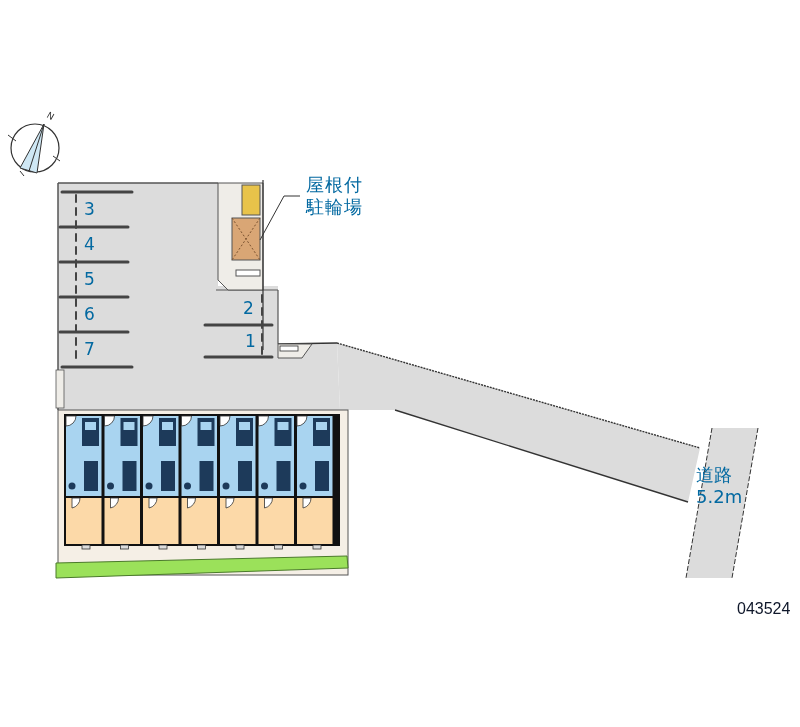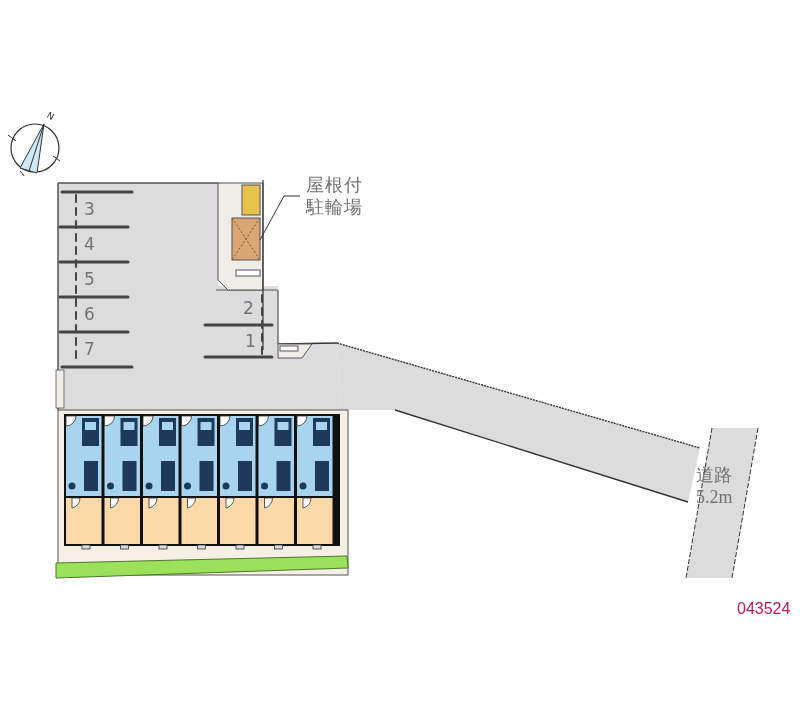--- a/index.html
+++ b/index.html
@@ -1,23 +1,23 @@
 <!DOCTYPE html>
 <html><head>
 <meta charset="utf-8">
 <style>
   html, body { margin: 0; padding: 0; background: #ffffff; }
   body { width: 800px; height: 727px; position: relative; overflow: hidden;
          font-family: "DejaVu Sans", sans-serif; }
   #map { position: absolute; left: 0; top: 0; width: 800px; height: 727px; }
-  .lbl { position: absolute; color: #737373; font-family: "DejaVu Sans", sans-serif; }
+  .lbl { position: absolute; color: #0369a1; font-family: "DejaVu Sans", sans-serif; }
   .slot-num { font-size: 17px; line-height: 17px; }
   .bike-label { left: 306px; top: 174px; font-size: 18px; line-height: 22px; letter-spacing: 1px; }
-  .road-label { left: 696px; top: 464px; font-size: 18px; line-height: 22px; font-family: Liberation Serif, serif; }
-  .code-label { left: 737px; top: 600px; font-size: 16px; color: #be185d; font-family: "Liberation Sans", sans-serif; }
+  .road-label { left: 696px; top: 464px; font-size: 18px; line-height: 22px; }
+  .code-label { left: 737px; top: 600px; font-size: 16px; color: #0f172a; font-family: "Liberation Sans", sans-serif; }
 </style>
 </head>
 <body>
 
 <svg id="map" viewBox="0 0 800 727" xmlns="http://www.w3.org/2000/svg">
 
   <g>
     <circle cx="35" cy="148" r="24" fill="none" stroke="#333" stroke-width="1.2"></circle>
     <polygon points="44,124 20,168 37,173" fill="#cfe8f5" stroke="#333" stroke-width="1"></polygon>
     <line x1="44" y1="124" x2="29" y2="171" stroke="#333" stroke-width="1"></line>

